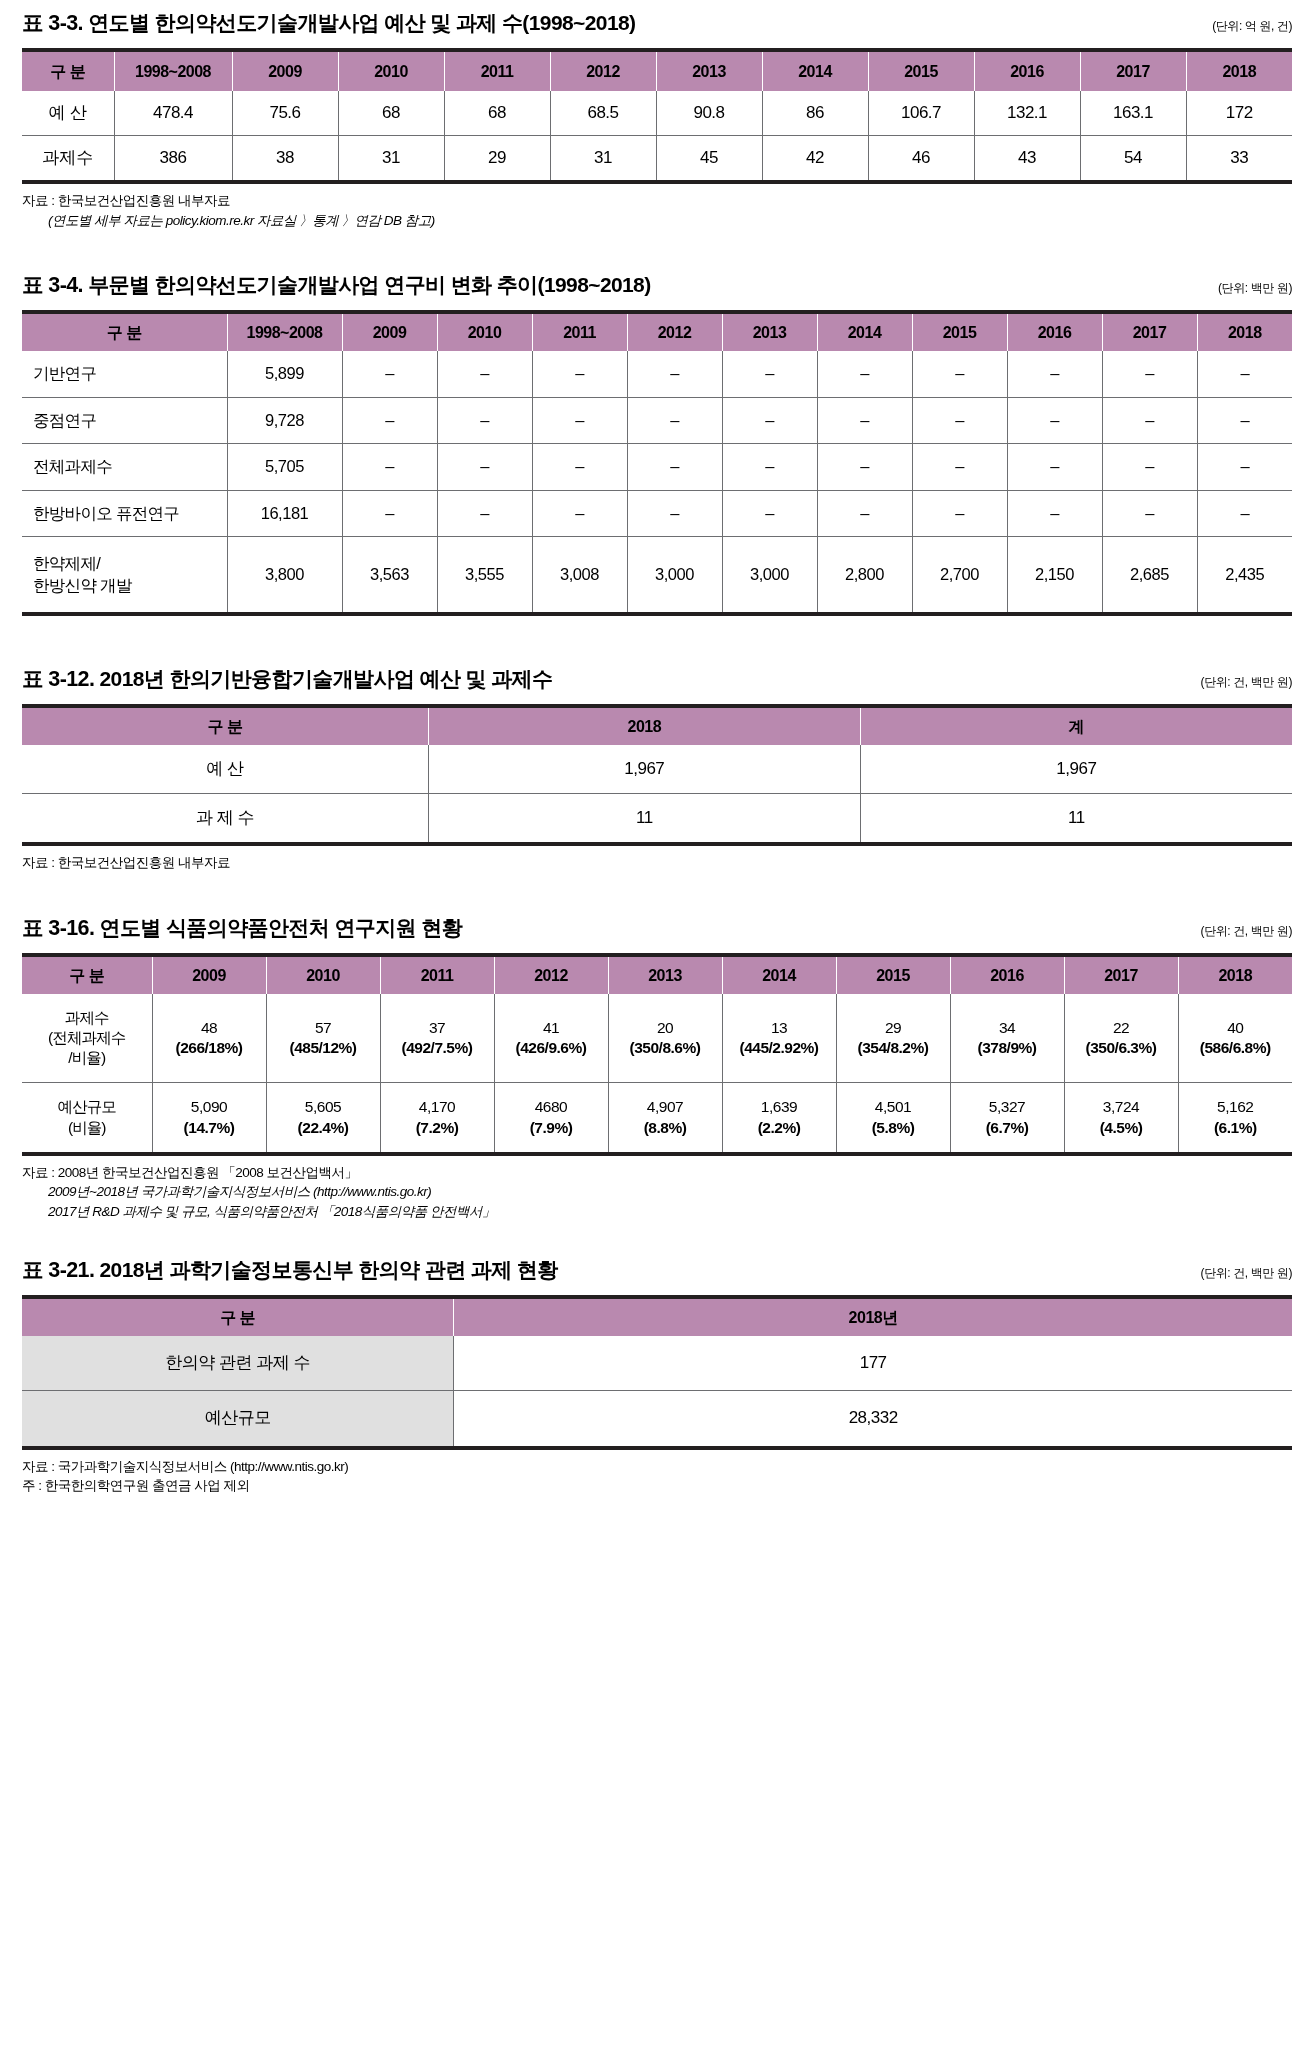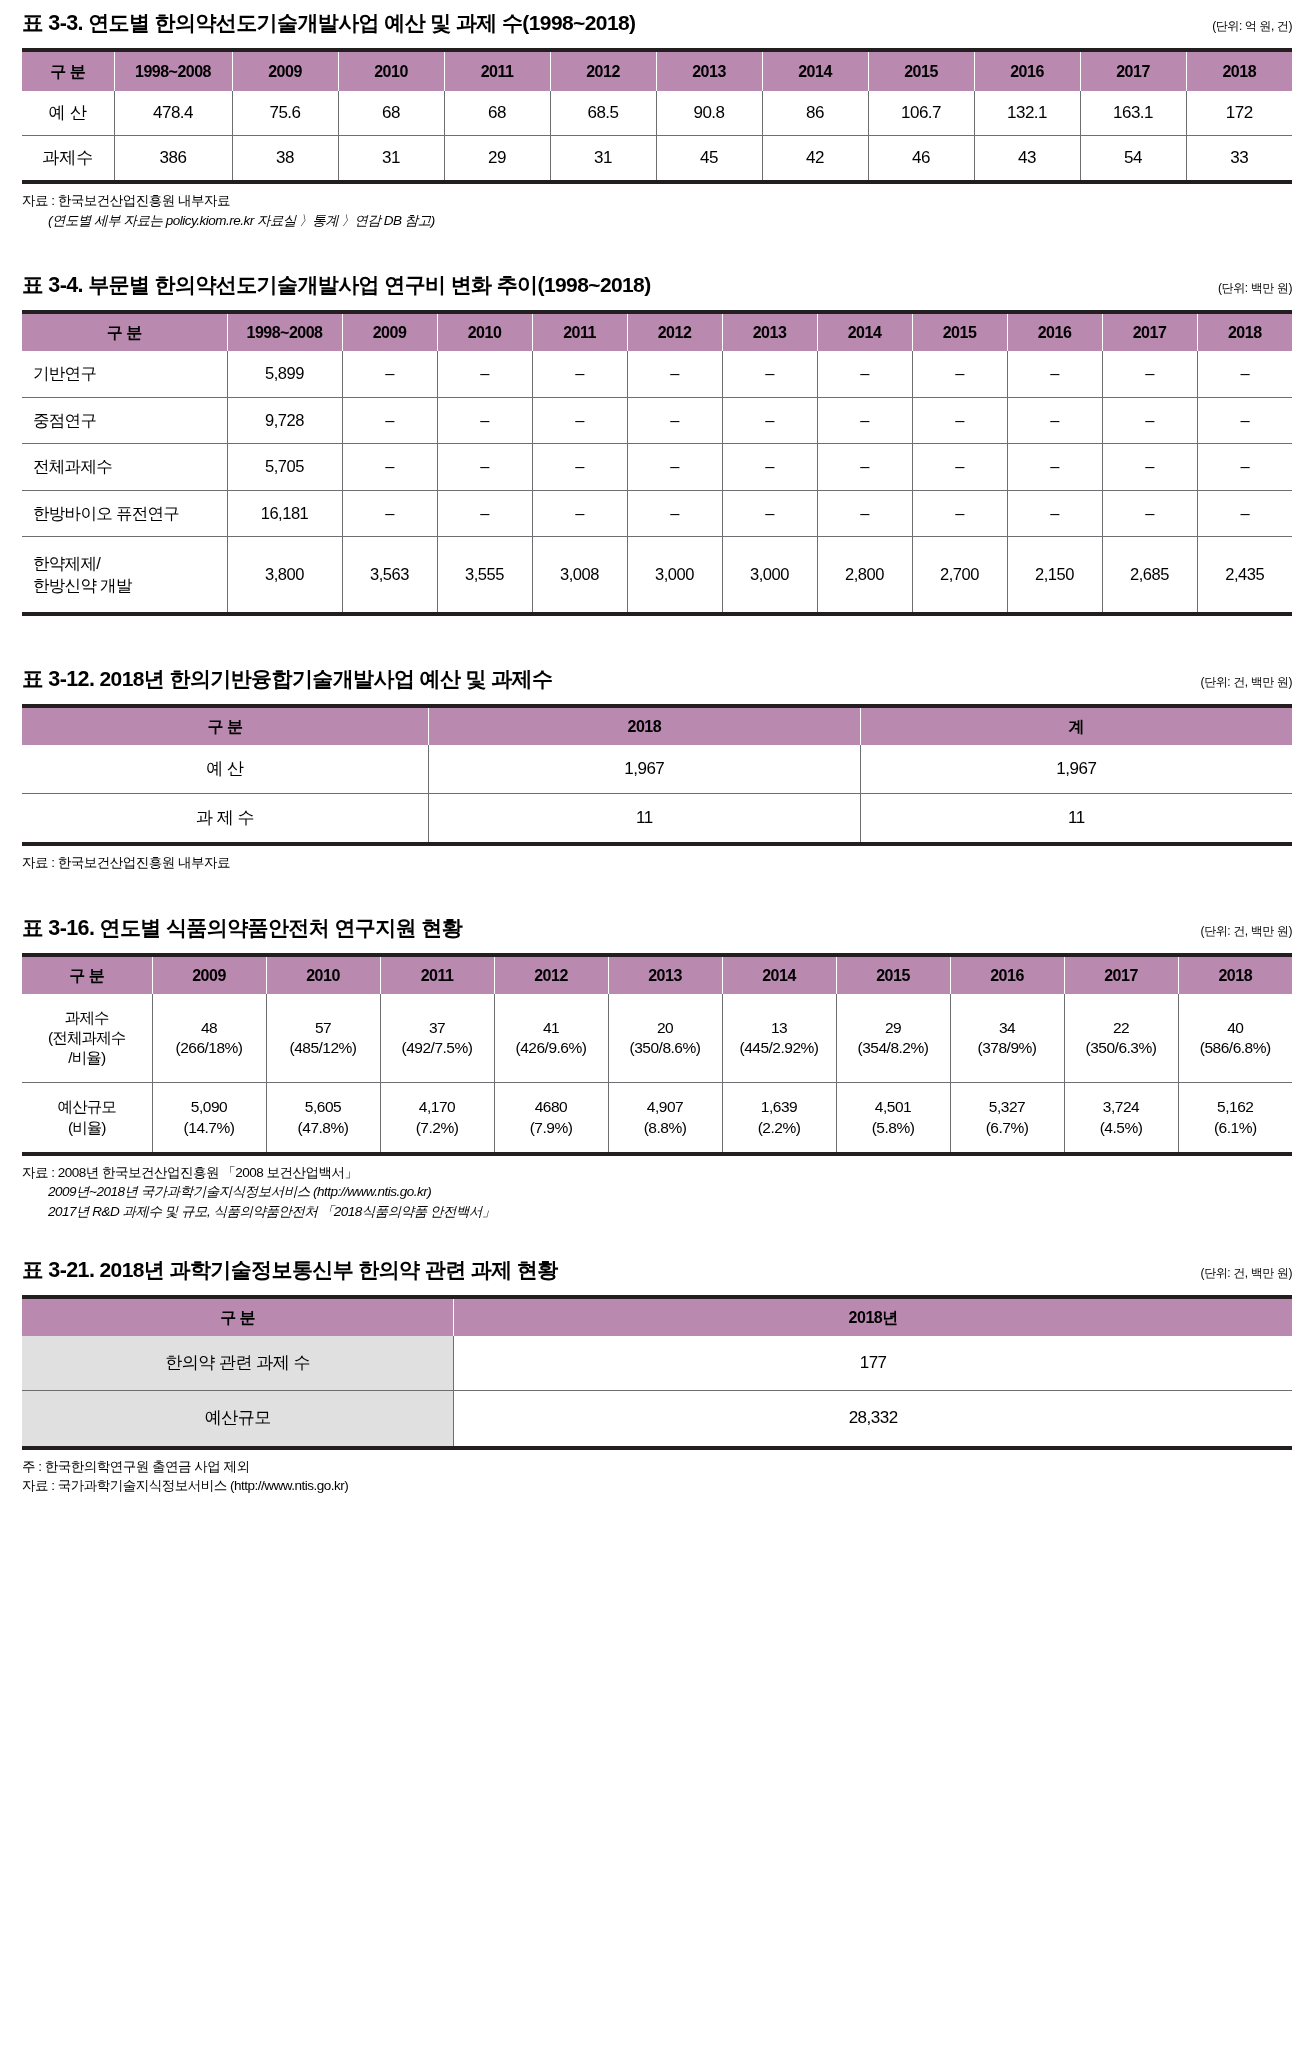--- a/index.html
+++ b/index.html
@@ -90,21 +90,21 @@
 
   
   .t312 thead th:first-child { width: 32%; }
   .t312 thead th:nth-child(2) { width: 34%; }
   .t312 tbody td { padding: 13px 3px; font-size: 17px; }
 
   
   .t316 thead th:first-child { width: 130px; }
   .t316 tbody td:first-child { letter-spacing: -0.9px; font-size: 15.5px; }
   .t316 tbody td { font-size: 15.5px; padding: 14px 1px; }
-  .t316 .sub { display: block; }
+  .t316 .sub { display: block; font-weight: bold; }
 
   
   .t321 thead th:first-child { width: 34%; }
   .t321 tbody td:first-child { background: #e0e0e0; }
   .t321 tbody td { padding: 16px 3px; font-size: 17px; }
 
   
   .notes { margin: 7px 0 0 0; }
   .note {
     font-size: 13.5px;
@@ -368,21 +368,21 @@
           <td><span>34</span><span class="sub">(378/9%)</span></td>
           <td><span>22</span><span class="sub">(350/6.3%)</span></td>
           <td><span>40</span><span class="sub">(586/6.8%)</span></td>
         </tr>
         <tr>
           <td>
             <span>예산규모</span><br>
             <span>(비율)</span>
           </td>
           <td><span>5,090</span><span class="sub">(14.7%)</span></td>
-          <td><span>5,605</span><span class="sub">(47.8%)</span></td>
+          <td><span>5,605</span><span class="sub">(22.4%)</span></td>
           <td><span>4,170</span><span class="sub">(7.2%)</span></td>
           <td><span>4680</span><span class="sub">(7.9%)</span></td>
           <td><span>4,907</span><span class="sub">(8.8%)</span></td>
           <td><span>1,639</span><span class="sub">(2.2%)</span></td>
           <td><span>4,501</span><span class="sub">(5.8%)</span></td>
           <td><span>5,327</span><span class="sub">(6.7%)</span></td>
           <td><span>3,724</span><span class="sub">(4.5%)</span></td>
           <td><span>5,162</span><span class="sub">(6.1%)</span></td>
         </tr>
       </tbody>
@@ -416,18 +416,18 @@
           <td>한의약 관련 과제 수</td>
           <td>177</td>
         </tr>
         <tr>
           <td>예산규모</td>
           <td>28,332</td>
         </tr>
       </tbody>
     </table>
     <div class="notes">
+      <div class="note">자료 : 국가과학기술지식정보서비스 (http://www.ntis.go.kr)</div>
       <div class="note">주 : 한국한의학연구원 출연금 사업 제외</div>
-      <div class="note">자료 : 국가과학기술지식정보서비스 (http://www.ntis.go.kr)</div>
     </div>
   </section>
 
 </div>
 
 </body></html>

